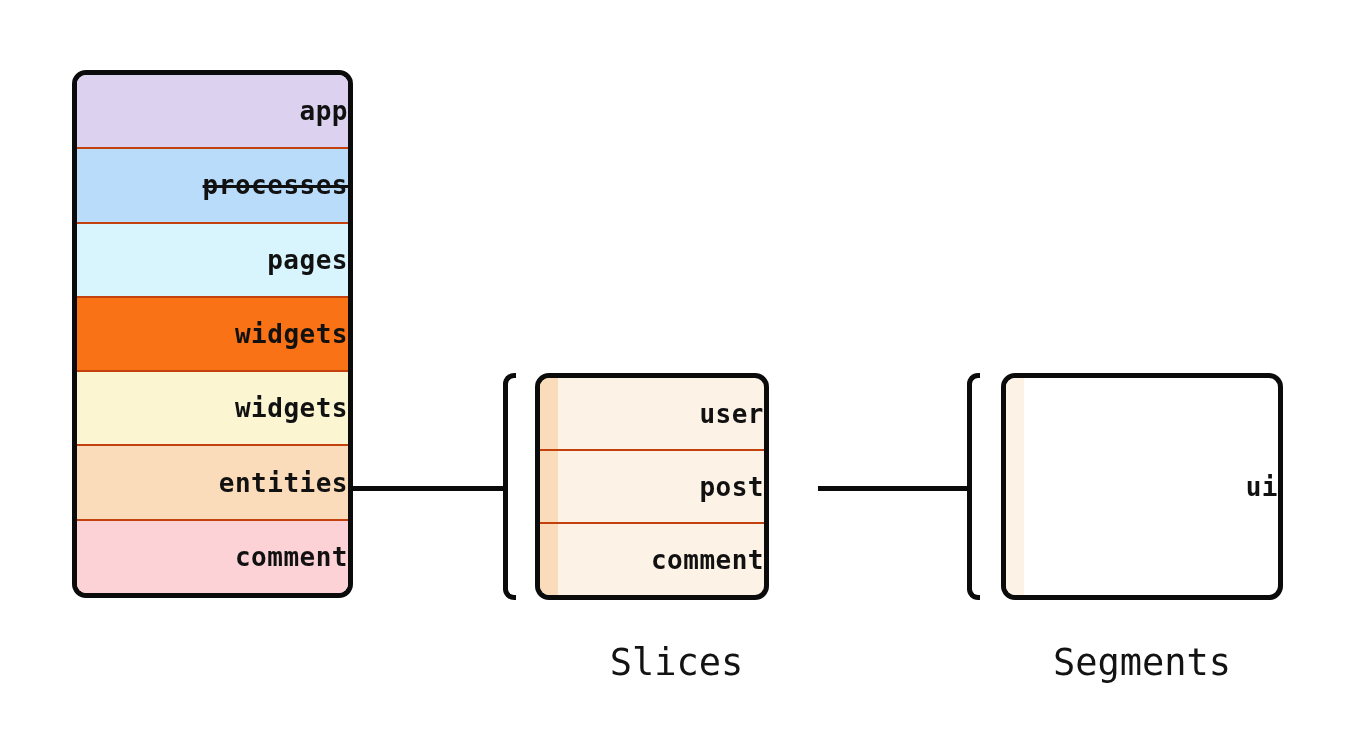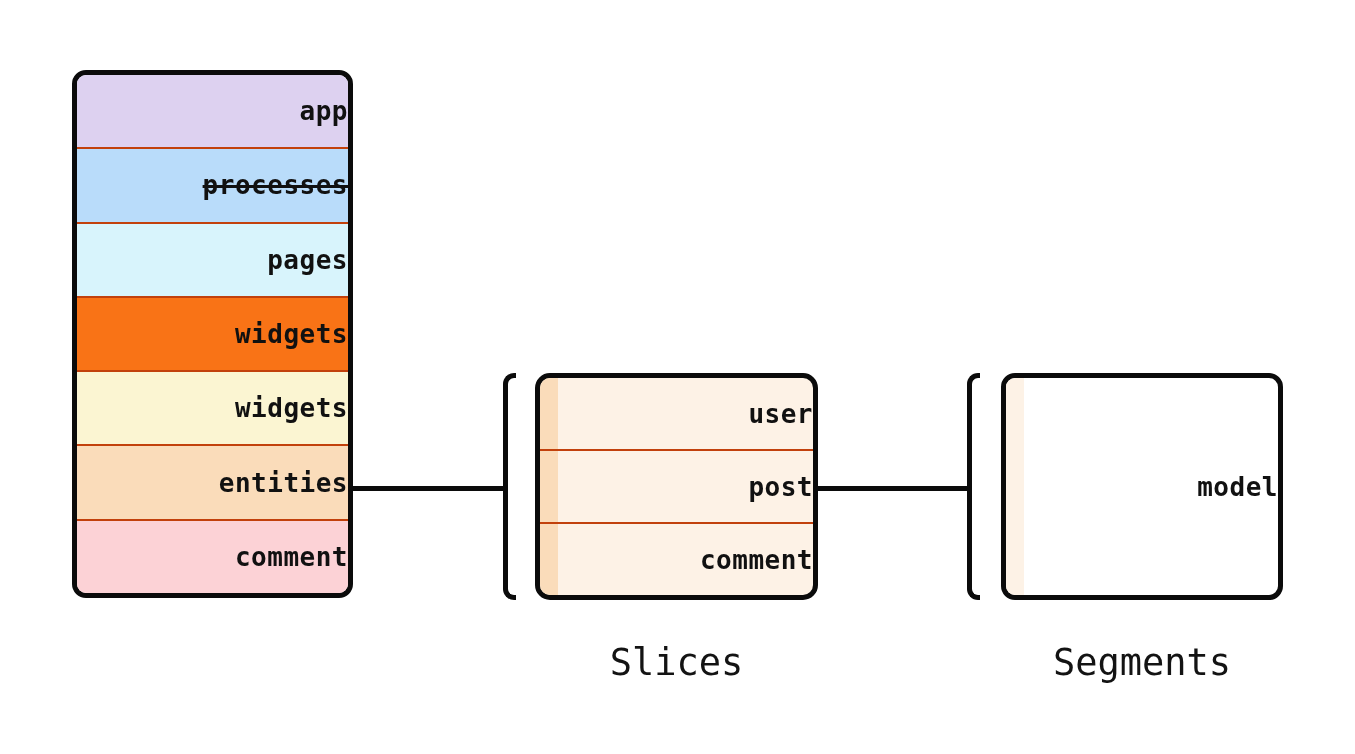--- a/index.html
+++ b/index.html
@@ -38,21 +38,21 @@
   .row-label {
     font-size: 26px;
     font-weight: bold;
     color: #111111;
     letter-spacing: 0.5px;
     white-space: nowrap;
   }
   .strike { text-decoration: line-through; text-decoration-thickness: 2.5px; }
 
   #layers-stack  { left: 72px;   top: 70px;  width: 281px; height: 528px; }
-  #slices-box    { left: 535px;  top: 373px; width: 283px; height: 227px; border-radius: 15px; }
+  #slices-box    { left: 535px;  top: 373px; width: 234px; height: 227px; }
   #segments-box  { left: 1001px; top: 373px; width: 282px; height: 227px; }
 
   
   .connector {
     position: absolute;
     top: 486px;
     height: 5px;
     background: #0b0b0b;
   }
   #connector-1 { left: 353px; width: 150px; }
@@ -132,20 +132,20 @@
       <span class="row-label">comment</span>
     </div>
   </div>
 
   <div class="connector" id="connector-2"></div>
 
   <div class="bracket" id="segments-bracket"></div>
   <div class="box" id="segments-box" style="background: rgb(255, 255, 255);">
     <div class="stripe" style="background: rgb(253, 242, 230);"></div>
     <div class="row">
-      <span class="row-label">model</span>
+      <span class="row-label">ui</span>
     </div>
   </div>
 
   <div class="caption" id="caption-segments">Segments</div>
   <div class="caption" id="caption-slices">Slices</div>
 
 </div>
 
 </body></html>

